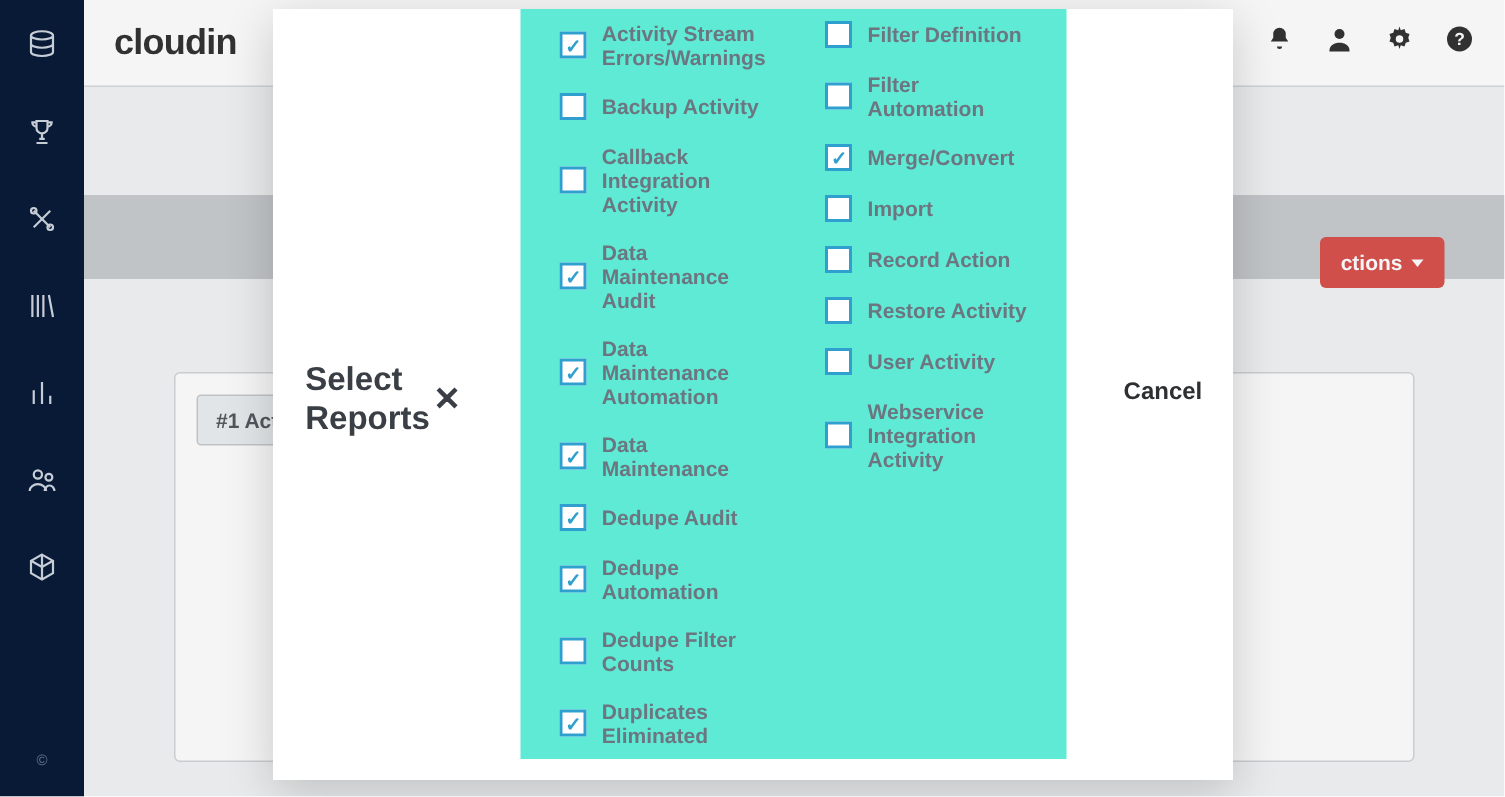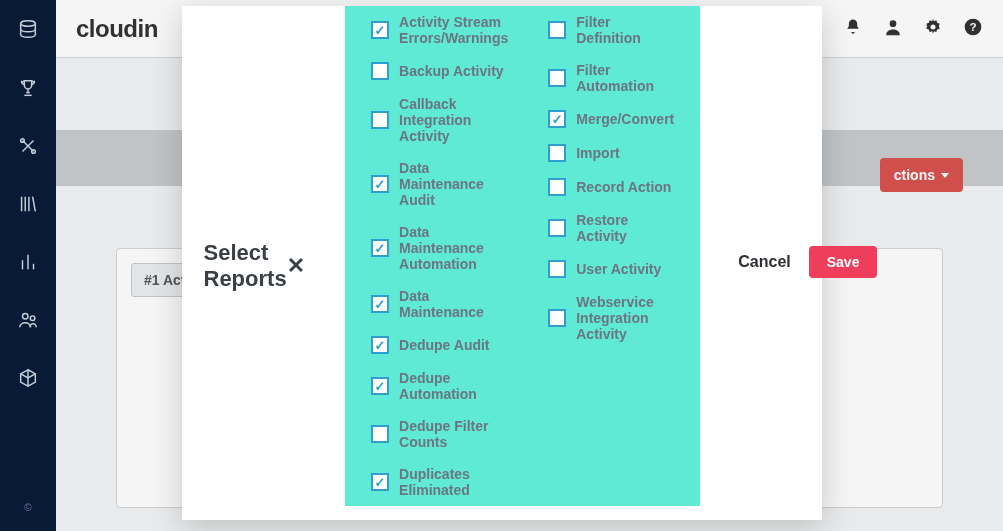--- a/index.html
+++ b/index.html
@@ -231,18 +231,17 @@
             </div>
             <div class="item">
               <span class="cb"></span>
               <span class="item-label">Webservice Integration Activity</span>
             </div>
           </div>
       </div>
       <div class="modal-sep"></div>
       <div class="modal-footer">
         <span class="btn-cancel">Cancel</span>
-        <span class="btn-save">Save</span>
       </div>
     </div>
   </div>
 
 </div>
 
 </body></html>

